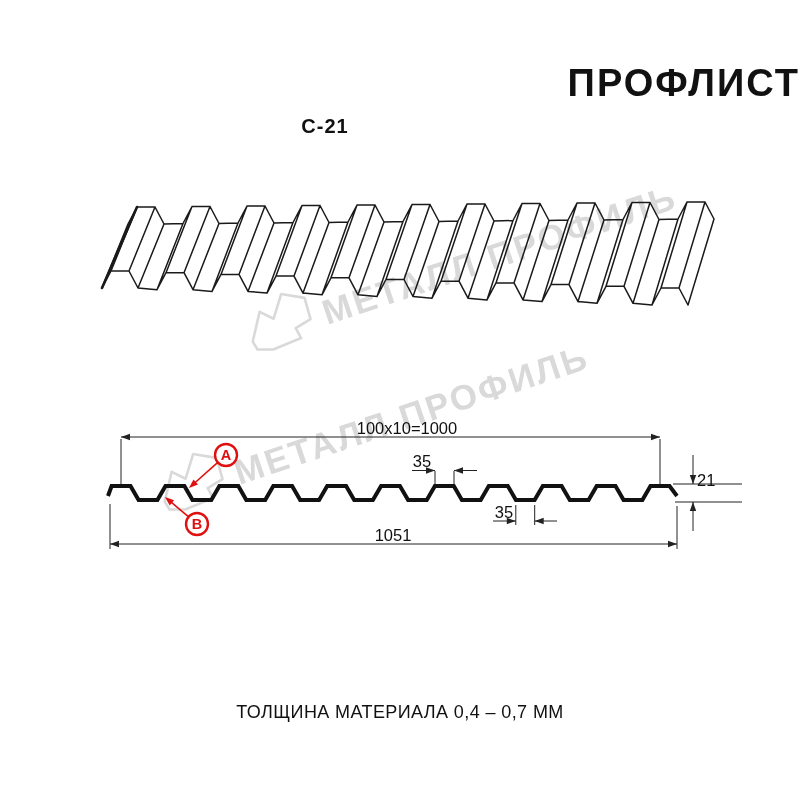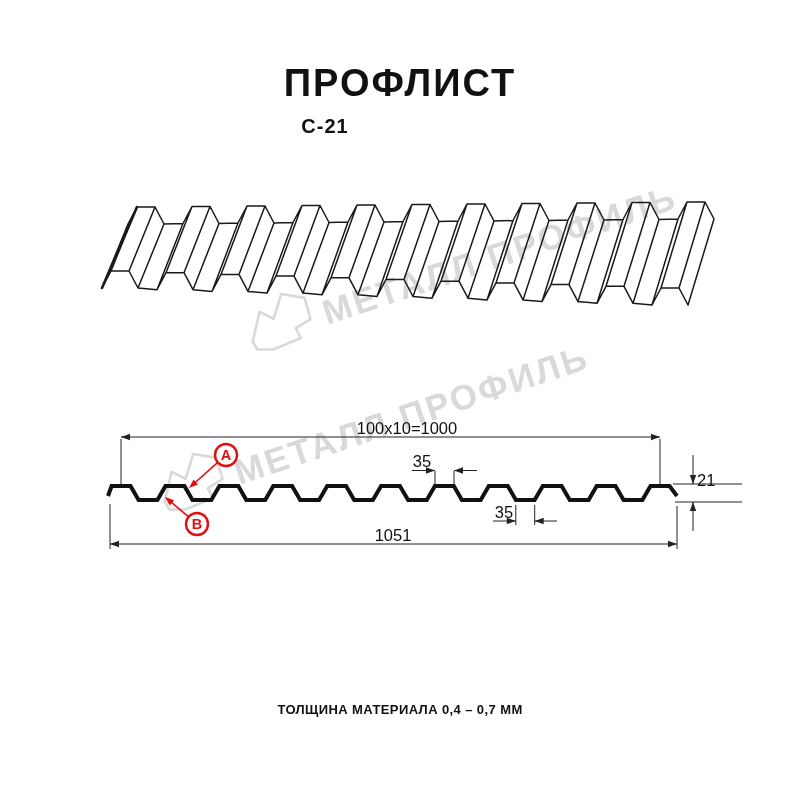--- a/index.html
+++ b/index.html
@@ -1,30 +1,30 @@
 <!DOCTYPE html>
 <html><head>
 <meta charset="utf-8">
 <style>
   html,body{margin:0;padding:0;}
   body{
     width:800px;height:800px;background:#ffffff;position:relative;overflow:hidden;
     font-family:"Liberation Sans",sans-serif;color:#1a1a1a;
   }
   .page-title{
-    position:absolute;top:62px;left:0;width:800px;text-align:center;
+    position:absolute;top:62px;left:0;width:800px;text-align:right;
     font-size:38px;font-weight:bold;letter-spacing:2px;color:#111;
   }
   .page-subtitle{
     position:absolute;top:115px;left:0;width:650px;text-align:center;
     font-size:20px;font-weight:bold;letter-spacing:1px;color:#111;
   }
   .footer-note{
     position:absolute;top:702px;left:0;width:800px;text-align:center;
-    font-size:13px;font-weight:bold;letter-spacing:0.4px;color:#111;
+    font-size:18px;font-weight:normal;letter-spacing:0.4px;color:#111;
   }
   svg{position:absolute;overflow:visible;}
   #wm-layer{left:0;top:0;}
   #sheet3d{left:88px;top:180px;}
   #cross-section{left:85px;top:405px;}
   .wm-logo{fill:none;stroke:#d9d9d9;stroke-width:2.6;stroke-linejoin:round;}
   .wm-text{fill:#d9d9d9;font-size:35px;font-weight:bold;letter-spacing:2.5px;
            font-family:"Liberation Sans",sans-serif;}
   .lines3d{fill:none;stroke:#1a1a1a;stroke-width:1.5;stroke-linejoin:round;stroke-linecap:round;}
   .lines3d-thick{fill:none;stroke:#1a1a1a;stroke-width:2.6;stroke-linecap:round;}

